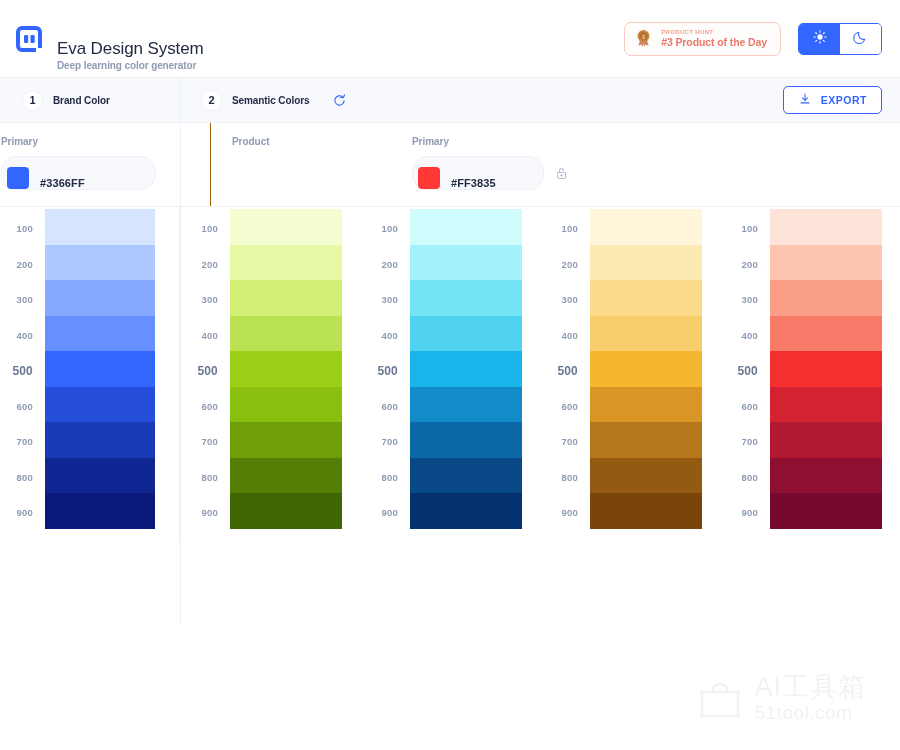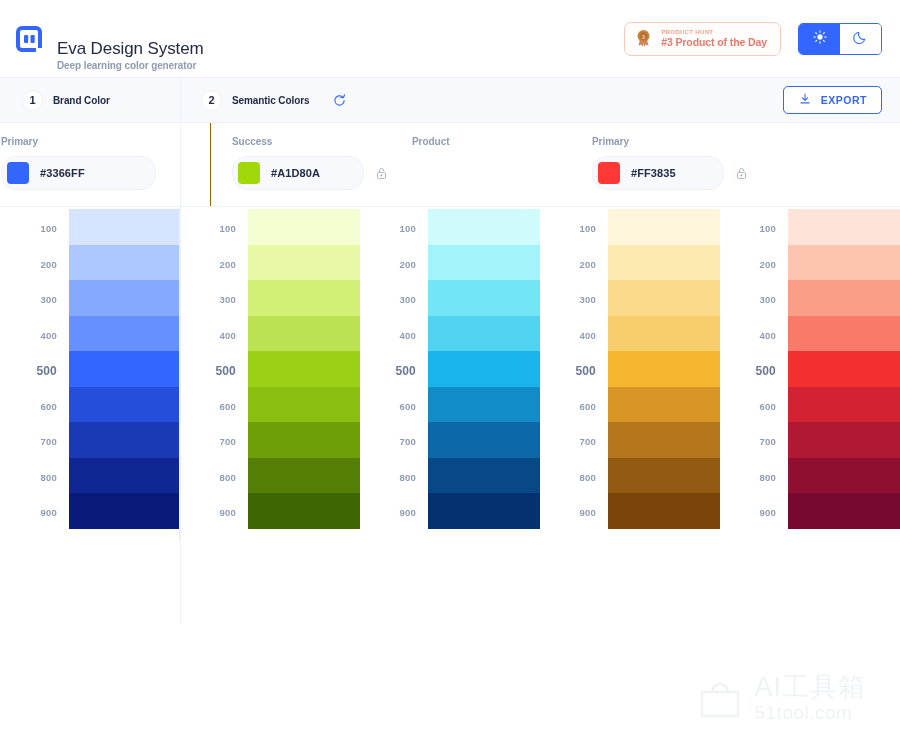--- a/index.html
+++ b/index.html
@@ -95,41 +95,41 @@
     background: #fff;
   }
   .input-cell { padding: 13px 0 0 22px; position: relative; }
   .input-cell.brand-cell { width: 211px; border-right: 1px solid #a16207; padding-left: 1px; }
   .input-cell.sem-cell { width: 180px; padding-left: 21px; }
   .cell-label {
     font-size: 10px; font-weight: bold; color: #8f9bb3; margin-bottom: 9px; letter-spacing: -0.05px;
   }
   .input-wrap { display: flex; align-items: center; gap: 8px; }
   .color-field {
-    display: flex; align-items: center;
+    display: flex; align-items: flex-end;
     background: #f7f9fc; border: 1px solid #edf1f7; border-radius: 15px;
     height: 34px; padding: 0 0 0 5px; min-width: 132px;
   }
   .color-field.wide { min-width: 155px; }
   .swatch-box {
     width: 22px; height: 22px; border-radius: 4px; flex: 0 0 22px;
     background: #fff; padding: 0;
   }
   .hex-value {
     font-size: 11px; font-weight: bold; color: #222b45;
     padding-left: 11px; letter-spacing: 0.1px;
     background: transparent; border: 0; outline: none;
   }
   .lock-btn { display: flex; align-items: center; justify-content: center; cursor: pointer; padding: 2px; }
 
   
   .palettes { display: flex; height: 335px; padding-top: 0; }
   .pal-col { width: 180px; position: relative; padding-top: 0; }
   .pal-col.brand-col { border-right: 1px solid #edf1f7; }
-  .pal-inner { display: flex; padding-top: 2px; justify-content: flex-end; }
+  .pal-inner { display: flex; padding-top: 2px; }
   .pal-labels {
     width: 50px; display: flex; flex-direction: column;
     padding-top: 2px;
   }
   .pal-label {
     height: 35.5px; display: flex; align-items: center; justify-content: flex-end;
     padding-right: 12px;
     font-size: 9.5px; font-weight: bold; color: #8f9bb3; letter-spacing: 0.2px;
   }
   .pal-label.emph { font-size: 12px; color: #6b7894; }
@@ -256,36 +256,20 @@
       <div class="input-cell brand-cell">
         <div class="cell-label">Primary</div>
         <div class="input-wrap">
           <div class="color-field wide">
             <span class="swatch-box" style="background: rgb(51, 102, 255);"></span>
             <span class="hex-value">#3366FF</span>
           </div>
         </div>
       </div>
       <div class="input-cell sem-cell">
-        <div class="cell-label">Success</div>
-        <div class="input-wrap">
-          <div class="color-field">
-            <span class="swatch-box" style="background: rgb(161, 216, 10);"></span>
-            <span class="hex-value">#A1D80A</span>
-          </div>
-          <span class="lock-btn">
-            <svg viewBox="0 0 20 20" width="15" height="17">
-  <rect x="4.6" y="8.4" width="10.8" height="8.2" rx="1.6" fill="none" stroke="#a9b3c6" stroke-width="1.3"></rect>
-  <path d="M7.2 8.4 L7.2 6.2 A2.8 2.8 0 0 1 12.8 6.0" fill="none" stroke="#a9b3c6" stroke-width="1.3" stroke-linecap="round"></path>
-  <circle cx="10" cy="12.4" r="1.5" fill="#a9b3c6"></circle>
-</svg>
-          </span>
-        </div>
-      </div>
-      <div class="input-cell sem-cell">
         <div class="cell-label">Product</div>
       </div>
       <div class="input-cell sem-cell">
         <div class="cell-label">Primary</div>
         <div class="input-wrap">
           <div class="color-field">
             <span class="swatch-box" style="background: rgb(255, 56, 53);"></span>
             <span class="hex-value">#FF3835</span>
           </div>
           <span class="lock-btn">

